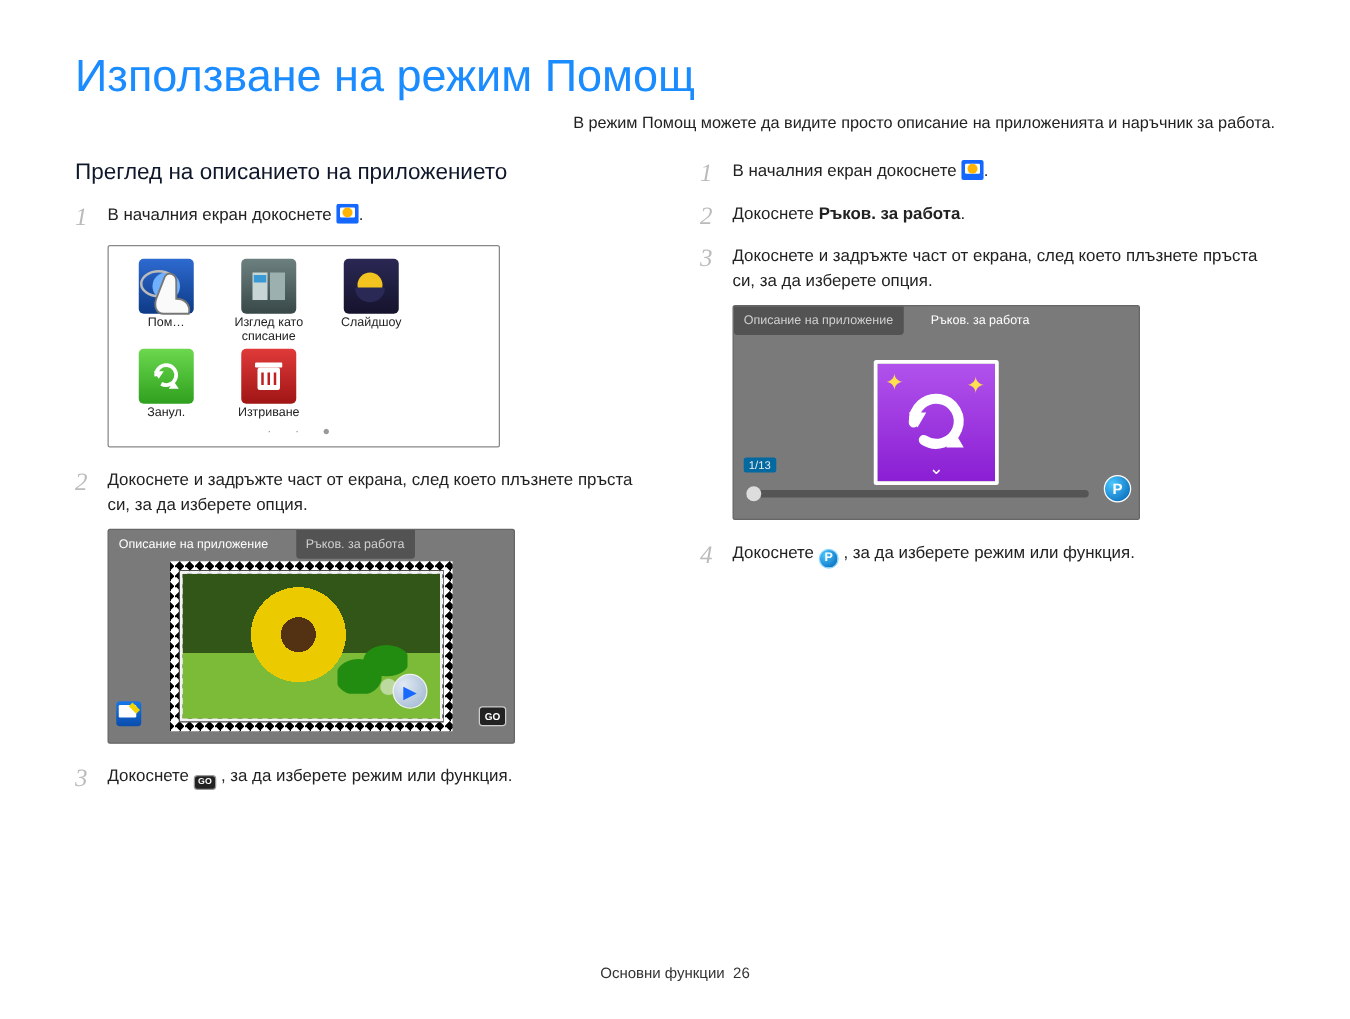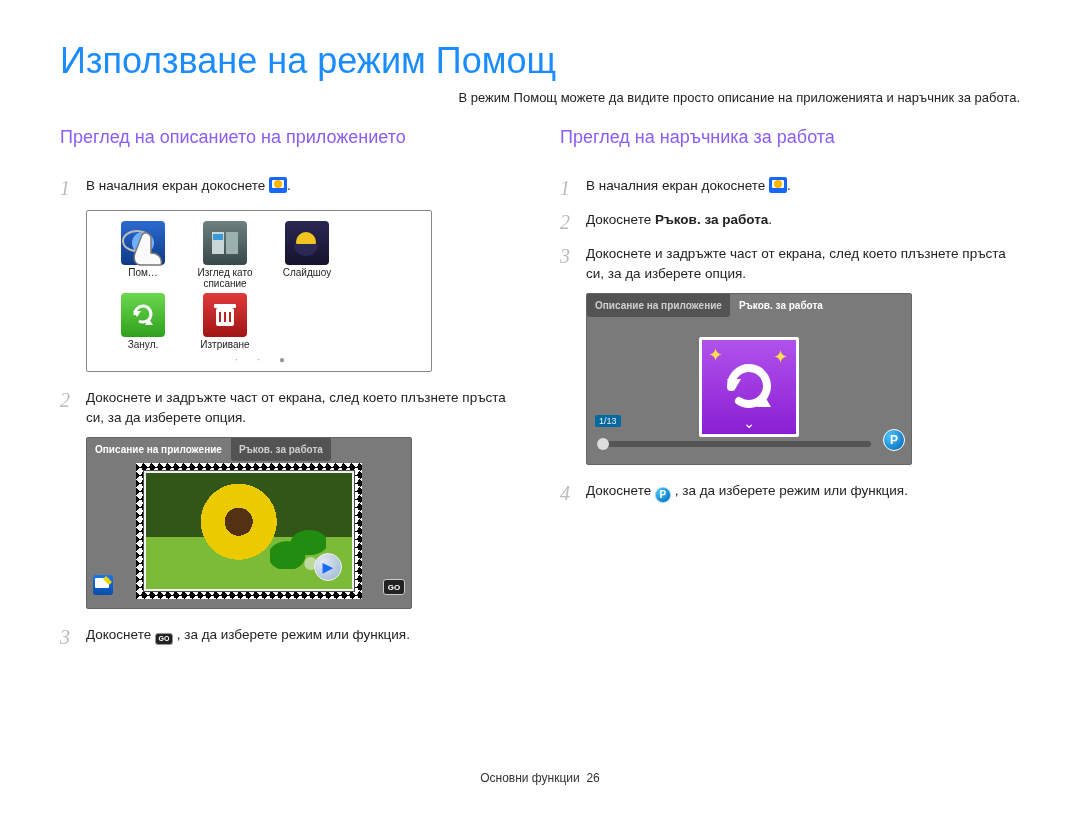--- a/index.html
+++ b/index.html
@@ -19,24 +19,24 @@
   }
   .intro {
     font-size: 13px;
     color: #222;
     margin-bottom: 22px;
     text-align: right;
   }
   .columns { display: flex; gap: 40px; }
   .col { flex: 1; }
   h2.section-title {
-    color: #8b5cf6;
+    color: #0f172a;
     font-size: 18px;
     font-weight: 400;
-    margin-bottom: 28px;
+    margin-bottom: 14px;
   }
   .step { display: flex; margin-bottom: 10px; }
   .step-num {
     color: #bbb;
     font-size: 20px;
     font-style: italic;
     font-family: Georgia, 'Times New Roman', serif;
     width: 26px;
     flex-shrink: 0;
     line-height: 1.2;
@@ -55,21 +55,21 @@
     vertical-align: -3px;
   }
   .screenshot {
     border: 1px solid #888;
     border-radius: 2px;
     background: #fff;
     margin: 8px 0 16px 26px;
   }
 
   
-  .app-grid-shot { width: 346px; padding: 10px 10px 6px 20px; }
+  .app-grid-shot { width: 314px; padding: 10px 10px 6px 10px; }
   .app-row { display: flex; gap: 10px; margin-bottom: 4px; }
   .app-cell { width: 72px; text-align: center; font-size: 10px; color: #222; }
   .app-cell .label { display: block; line-height: 1.1; margin-top: 2px; }
   .app-icon {
     width: 44px; height: 44px; border-radius: 4px;
     margin: 0 auto; display: flex; align-items: center; justify-content: center;
     position: relative;
   }
   .icon-help    { background: linear-gradient(#2d6ad0,#0d3a86); }
   .icon-maga    { background: linear-gradient(#6d8080,#384848); }
@@ -88,22 +88,21 @@
     background: #7a7a7a;
     width: 326px; height: 172px;
     padding: 0; overflow: hidden;
     border: 1px solid #666;
   }
   .tabs { display: flex; font-size: 10px; }
   .tab {
     padding: 6px 8px; color: #d0d0d0;
     background: #535353;
     border-bottom-left-radius: 3px; border-bottom-right-radius: 3px;
-    margin-right: 1px;
-    font-weight: bold;
+    margin-right: 14px;
   }
   .tab.active { background: #7a7a7a; color: #fff; }
   .dark-body {
     position: relative;
     height: 140px;
     display: flex; align-items: center; justify-content: center;
   }
   .badge-p {
     position: absolute; bottom: 6px; right: 6px;
     width: 22px; height: 22px; border-radius: 50%;
@@ -315,21 +314,20 @@
       <span class="step-num">3</span>
       <span class="step-text">
         <span>Докоснете </span>
         <span class="mini-go">GO</span>
         <span>, за да изберете режим или функция.</span>
       </span>
     </div>
   </div>
 
   <div class="col">
-    <h2 class="section-title">Преглед на наръчника за работа</h2>
 
     <div class="step">
       <span class="step-num">1</span>
       <span class="step-text">
         <span>В началния екран докоснете </span>
         <span class="inline-icon">
           <svg width="18" height="16">
               <rect width="18" height="16" rx="2" fill="#1467ff"></rect>
               <rect x="3" y="3" width="12" height="8" rx="1" fill="#fff"></rect>
               <circle cx="9" cy="7" r="4" fill="#ffb400"></circle>

